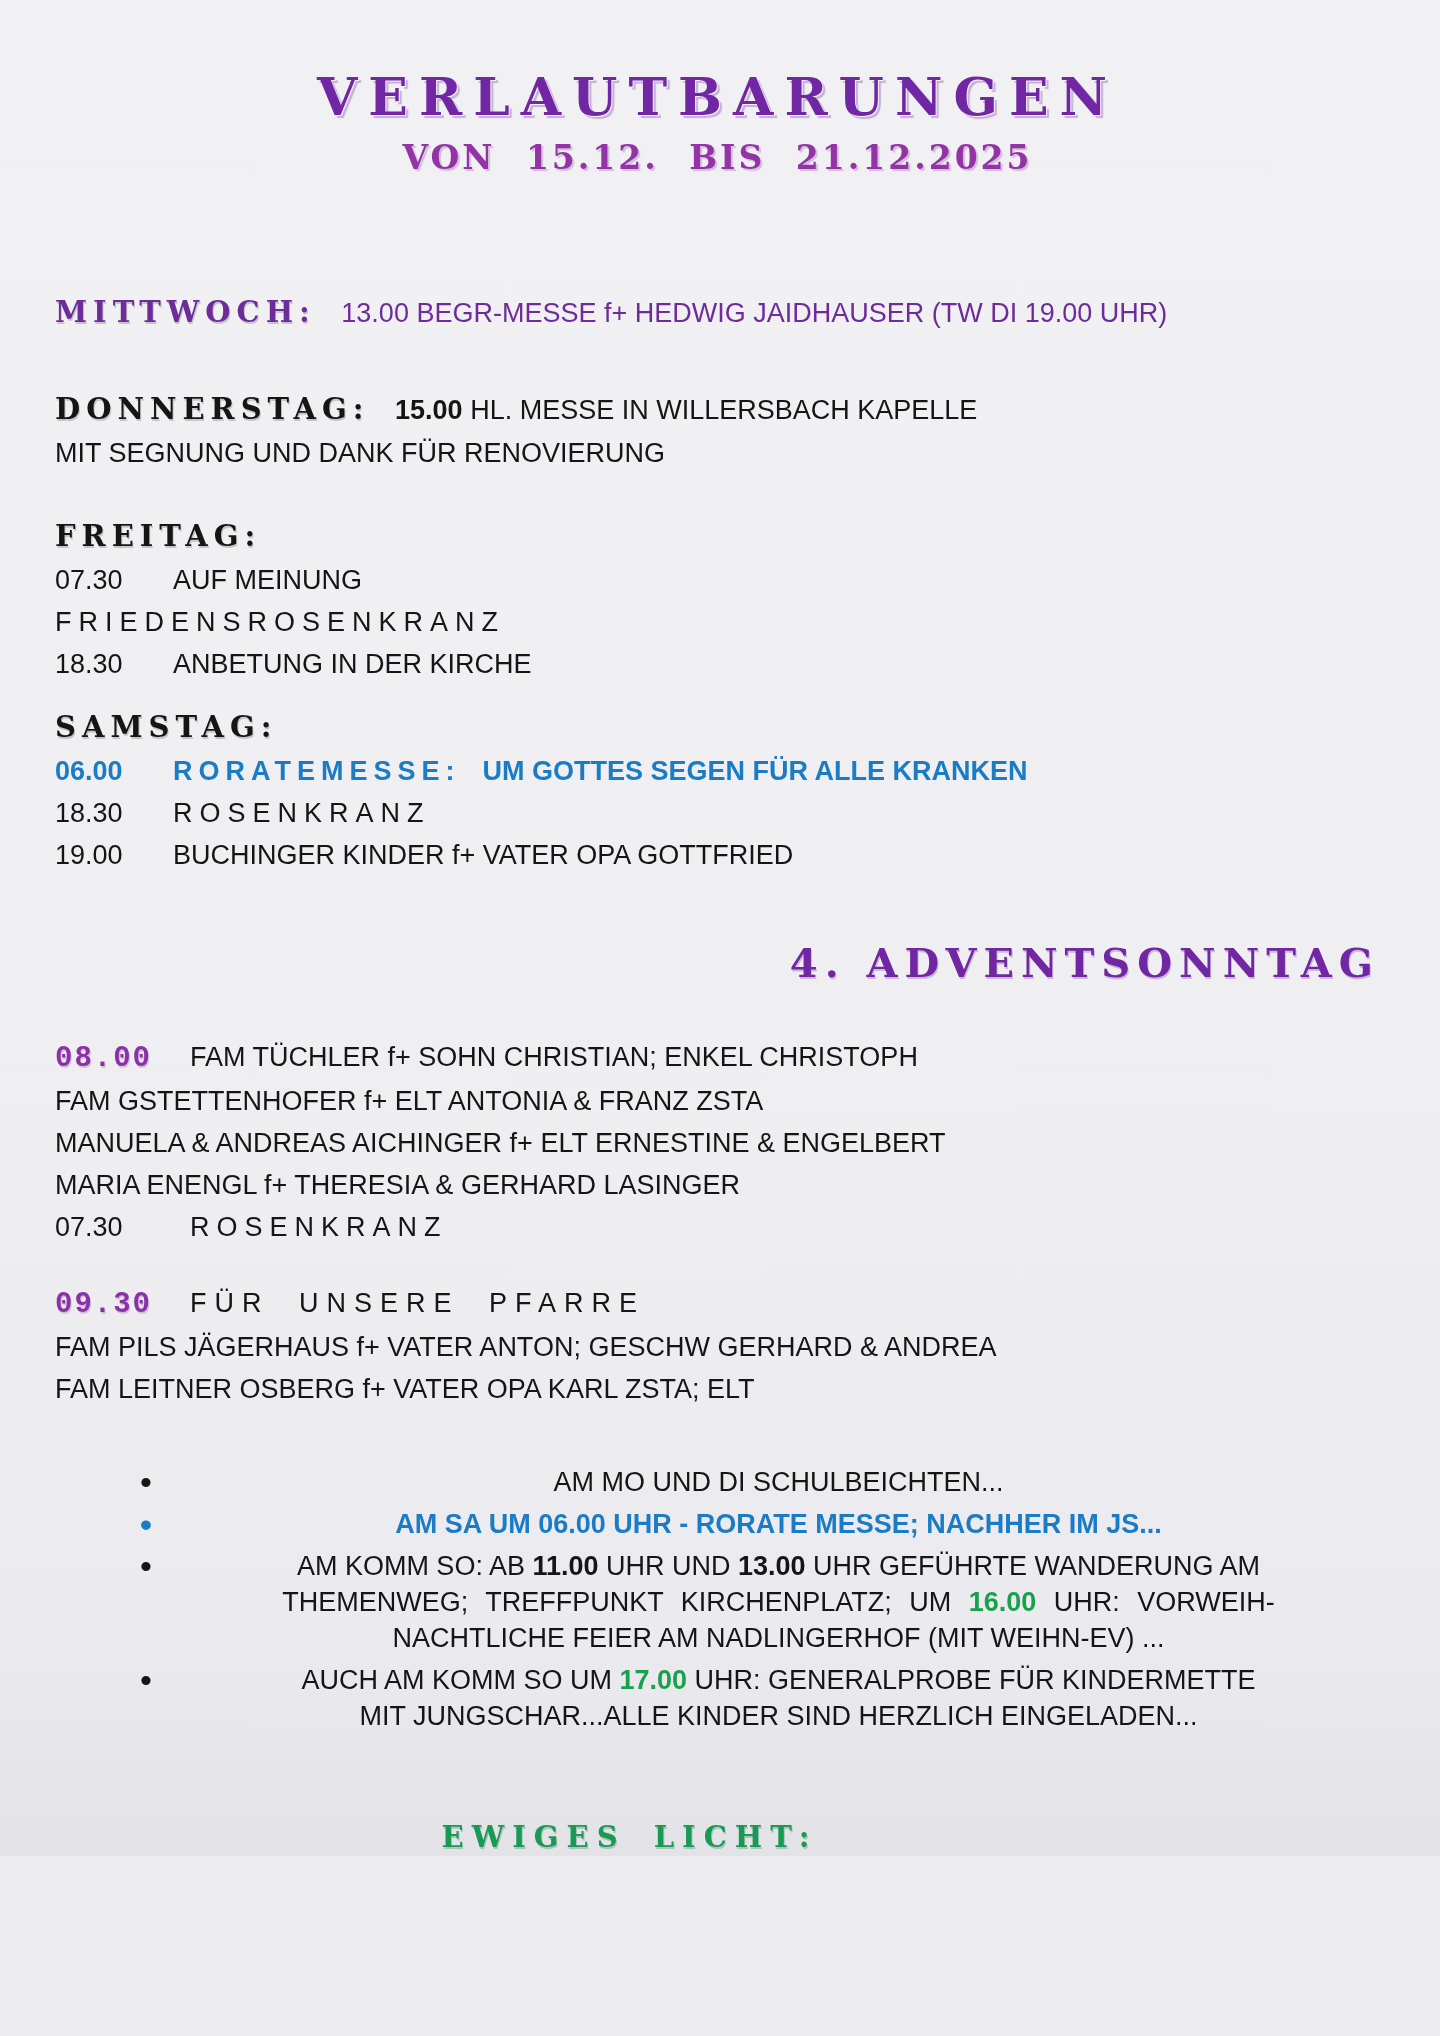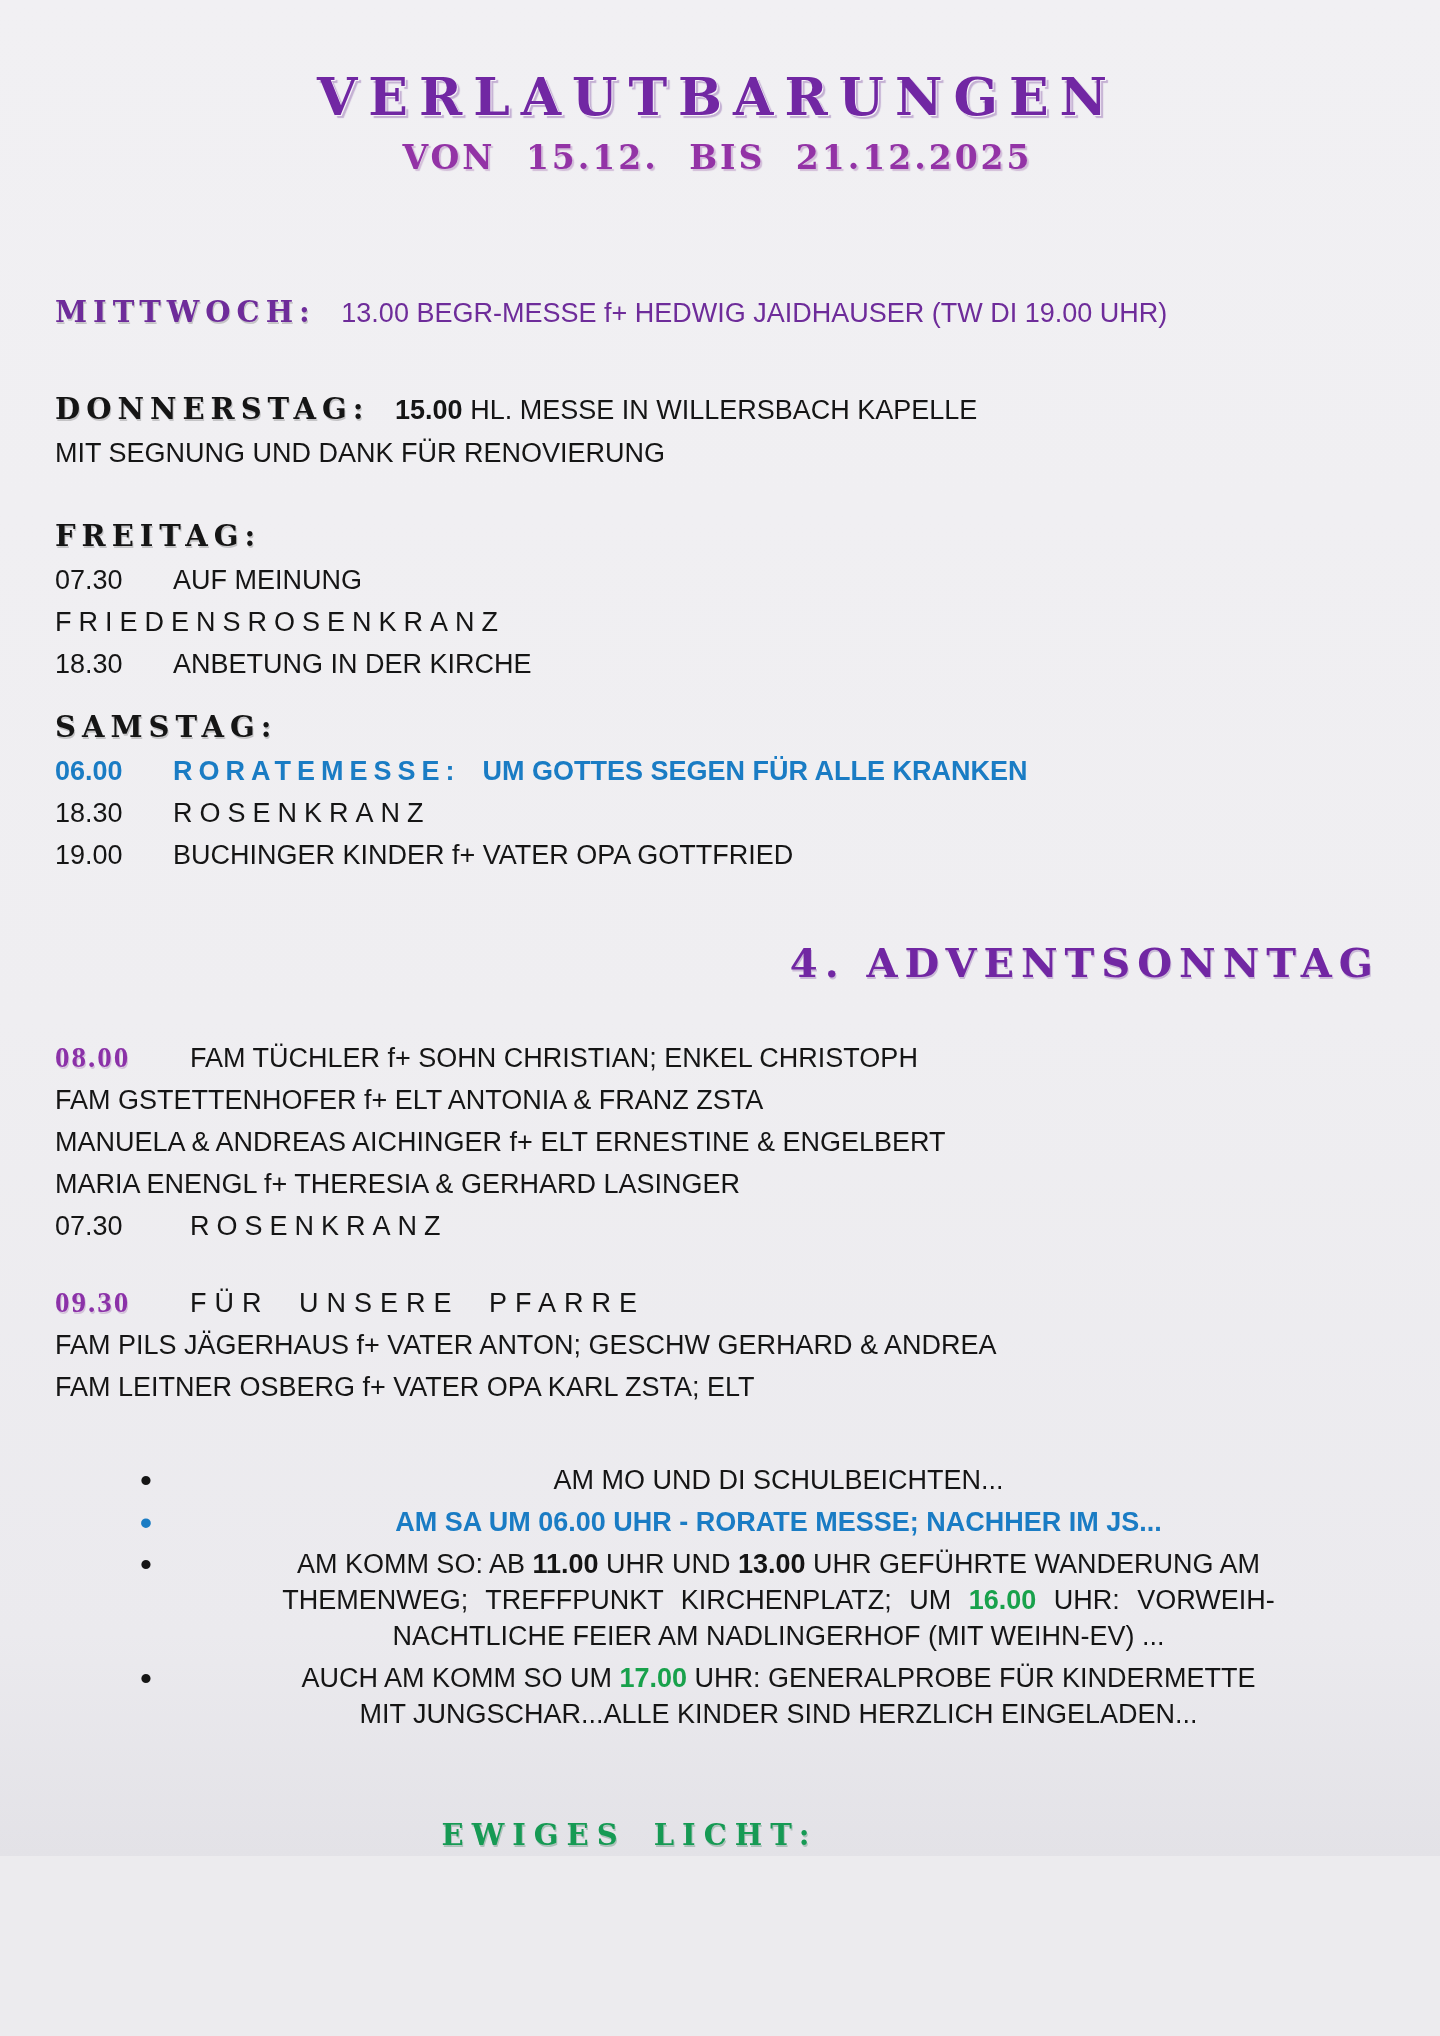--- a/index.html
+++ b/index.html
@@ -69,21 +69,21 @@
     letter-spacing: 7px;
     color: #7127a3;
     text-shadow: 1px 2px 0 rgba(92, 30, 140, 0.25);
   }
 
   .sec-mass1 { margin-top: 50px; }
   .sec-mass2 { margin-top: 34px; }
   .dec-time {
     display: inline-block;
     width: 135px;
-    font-family: Liberation Serif, serif;
+    font-family: Liberation Mono, monospace;
     font-weight: 700;
     font-size: 29px;
     letter-spacing: 2px;
     color: #8b31a8;
     text-shadow: 1px 2px 0 rgba(120, 40, 140, 0.22);
   }
   .pfarre { letter-spacing: 8px; word-spacing: 14px; }
 
   .notes {
     margin-top: 54px;

